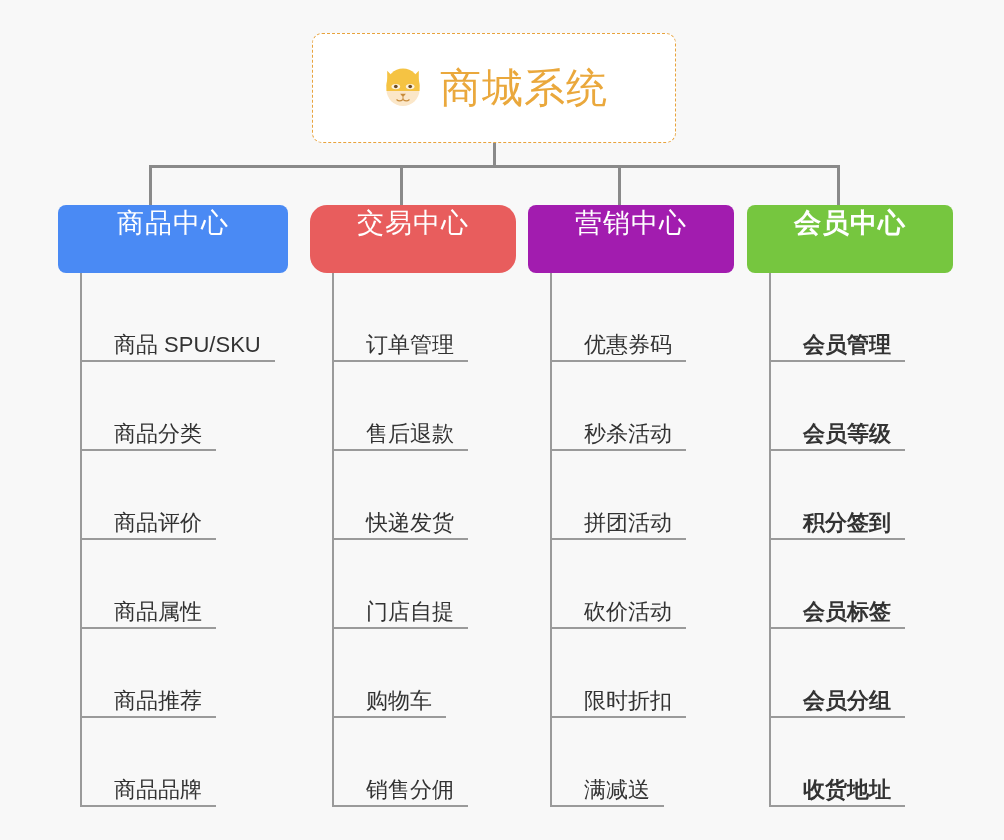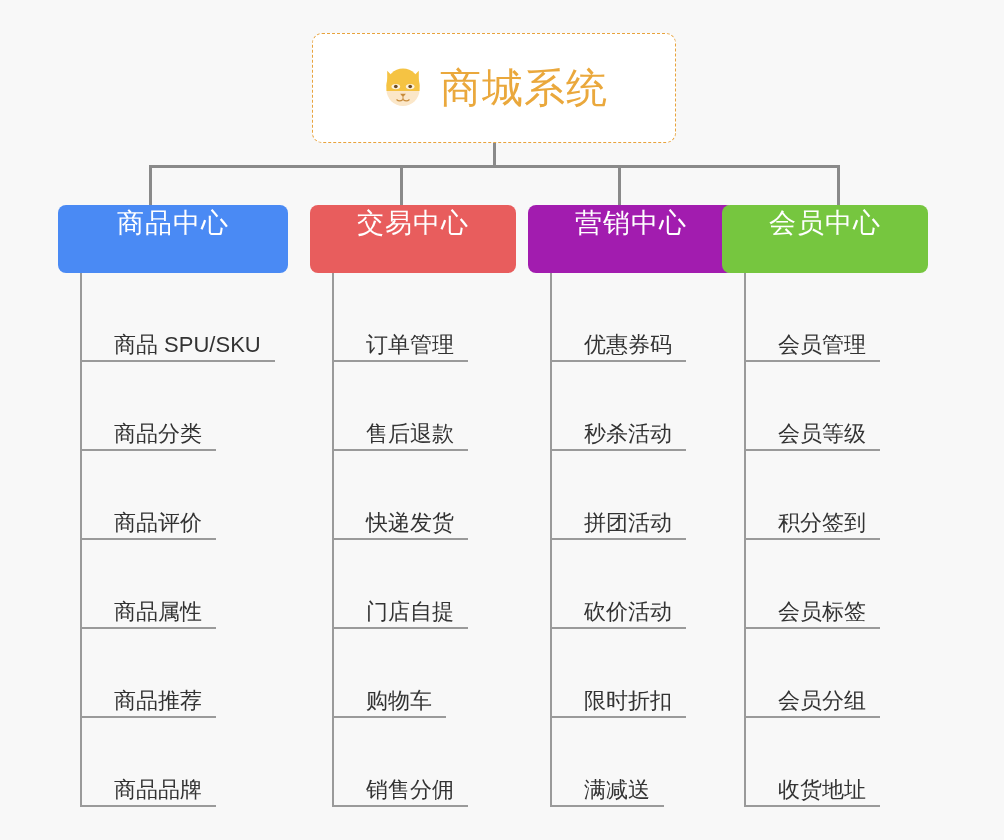--- a/index.html
+++ b/index.html
@@ -80,35 +80,35 @@
   .drop-4 { left: 837px; }
 
   
   .column {
     position: absolute;
     top: 205px;
   }
   .col-1 { left: 58px;  width: 230px; }
   .col-2 { left: 310px; width: 206px; }
   .col-3 { left: 528px; width: 206px; }
-  .col-4 { left: 722px; width: 206px; }
+  .col-4 { left: 747px; width: 206px; font-weight: bold; }
 
   .cat-box {
     box-sizing: border-box;
     height: 68px;
     border-radius: 8px;
     display: flex;
     justify-content: center;
     color: #ffffff;
     font-size: 27px;
     letter-spacing: 1px;
     white-space: nowrap;
   }
   .cat-1 { background: #4a8af4; }
-  .cat-2 { background: #e85d5d; }
+  .cat-2 { background: #e85d5d; border-radius: 17px; }
   .cat-3 { background: #a21caf; }
   .cat-4 { background: #76c63f; }
 
   
   .leaf-list {
     position: relative;
     margin-left: 22px;
     padding-left: 0;
     list-style: none;
     margin-top: 0;

